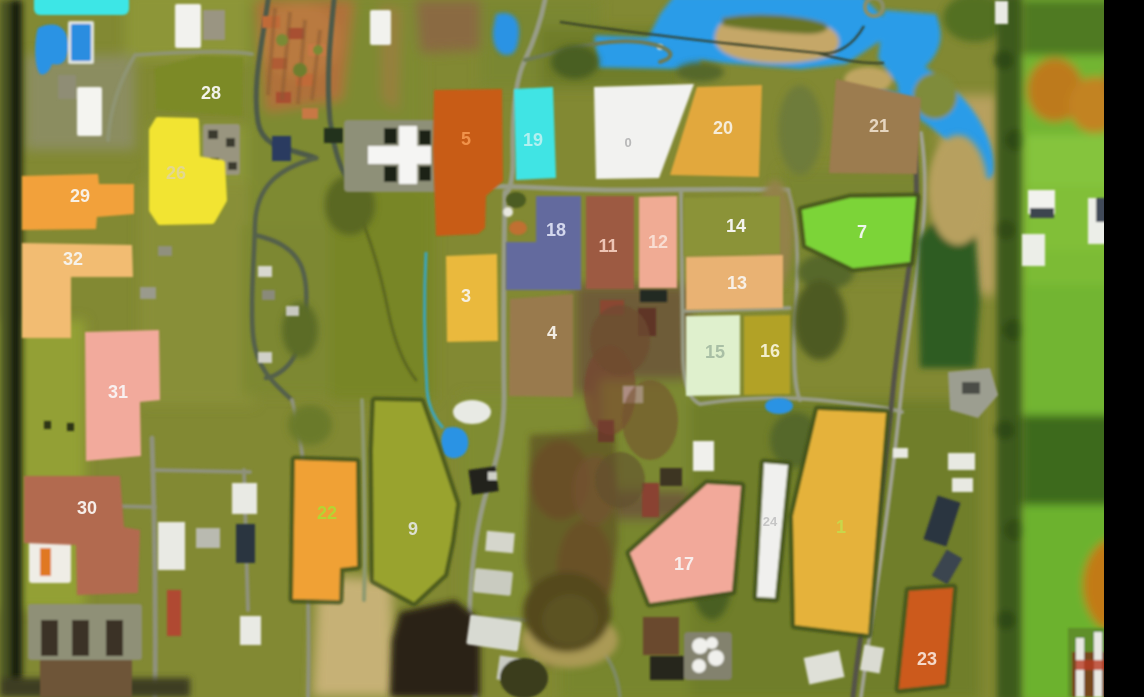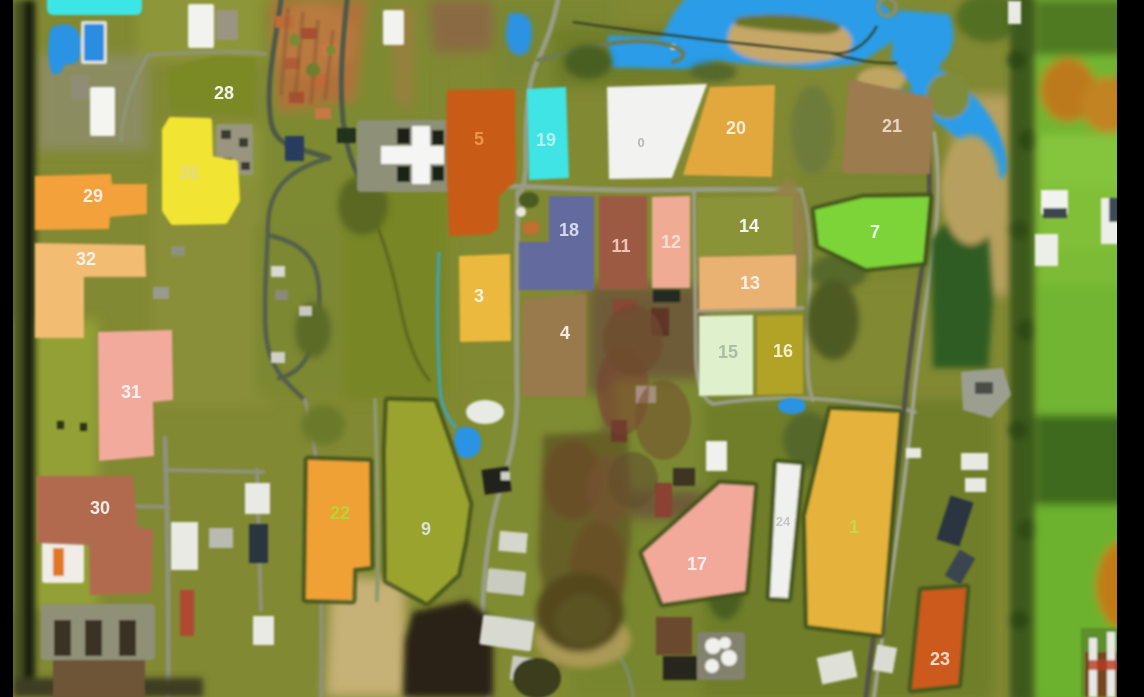--- a/index.html
+++ b/index.html
@@ -1,16 +1,16 @@
 <!DOCTYPE html>
 <html><head>
 <meta charset="utf-8">
 <style>
   html,body{margin:0;padding:0;background:#000;}
-  #map{width:1104px;height:697px;overflow:hidden;position:relative;padding-left:13px;}
+  #map{width:1104px;height:697px;overflow:hidden;position:relative;}
   svg{filter:blur(0.75px);}
 </style>
 </head>
 <body>
 
 <div id="map">
 <svg width="1144" height="697" viewBox="0 0 1144 697" xmlns="http://www.w3.org/2000/svg">
 <defs>
 <filter id="b1" x="-20%" y="-20%" width="140%" height="140%">
           <feGaussianBlur stdDeviation="1"></feGaussianBlur>

